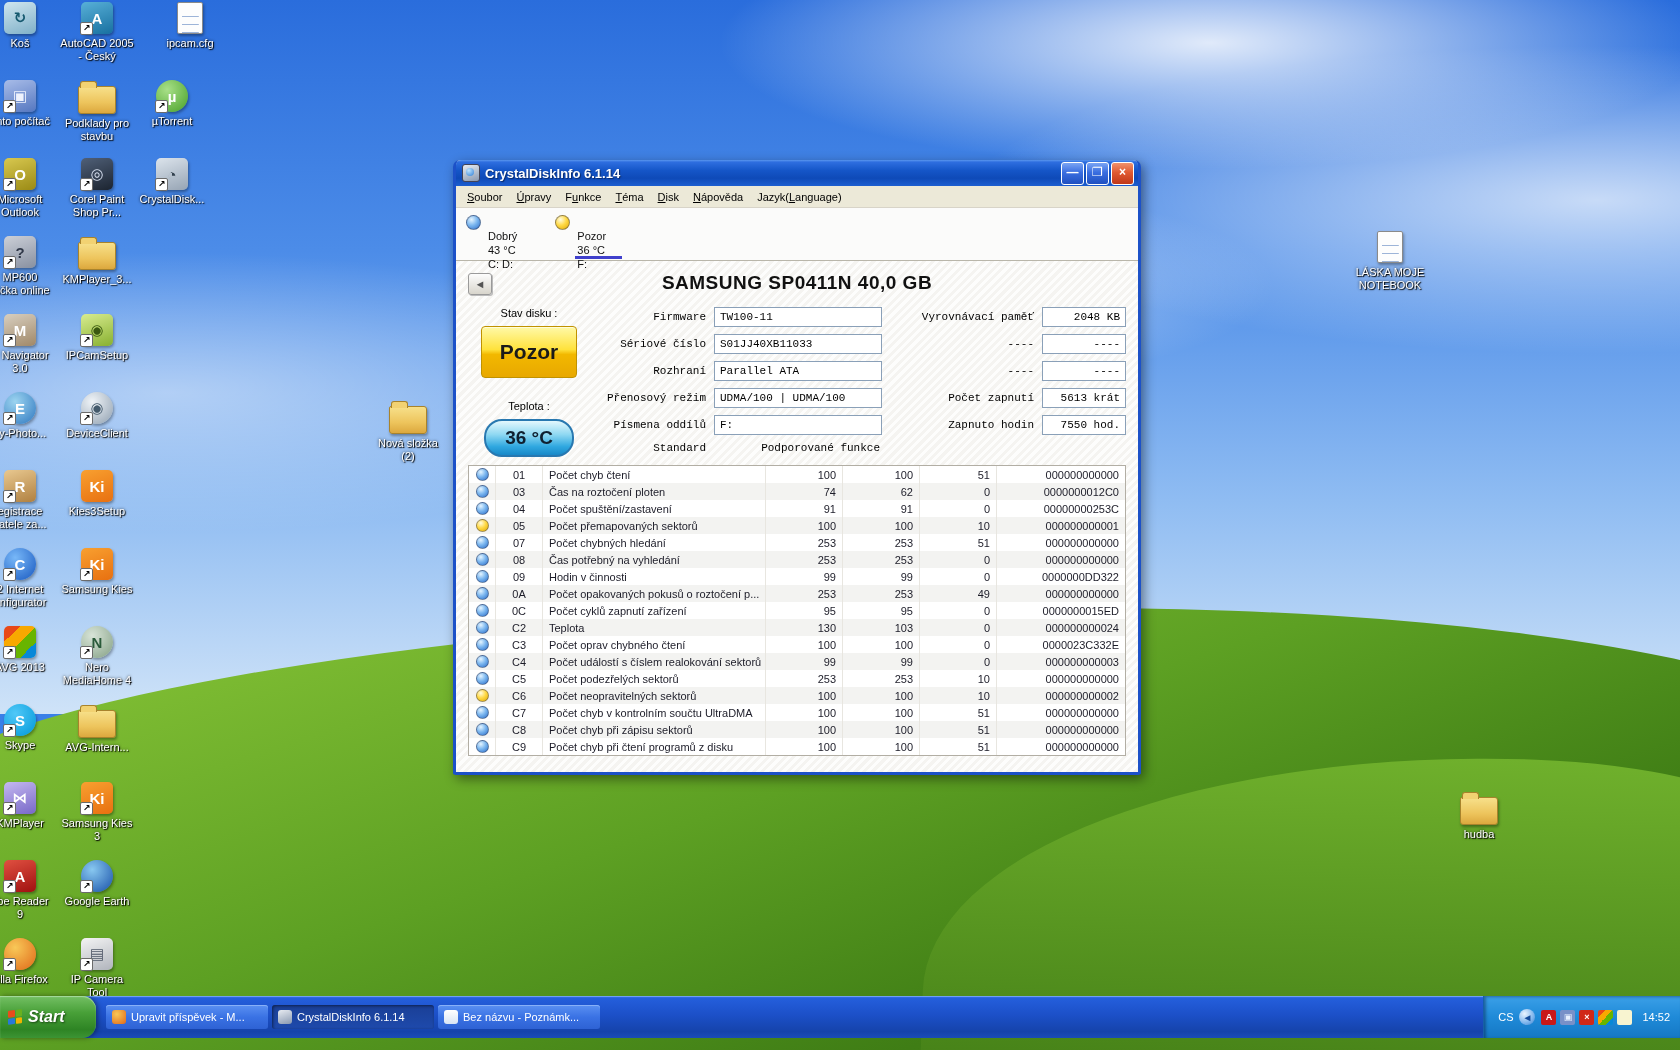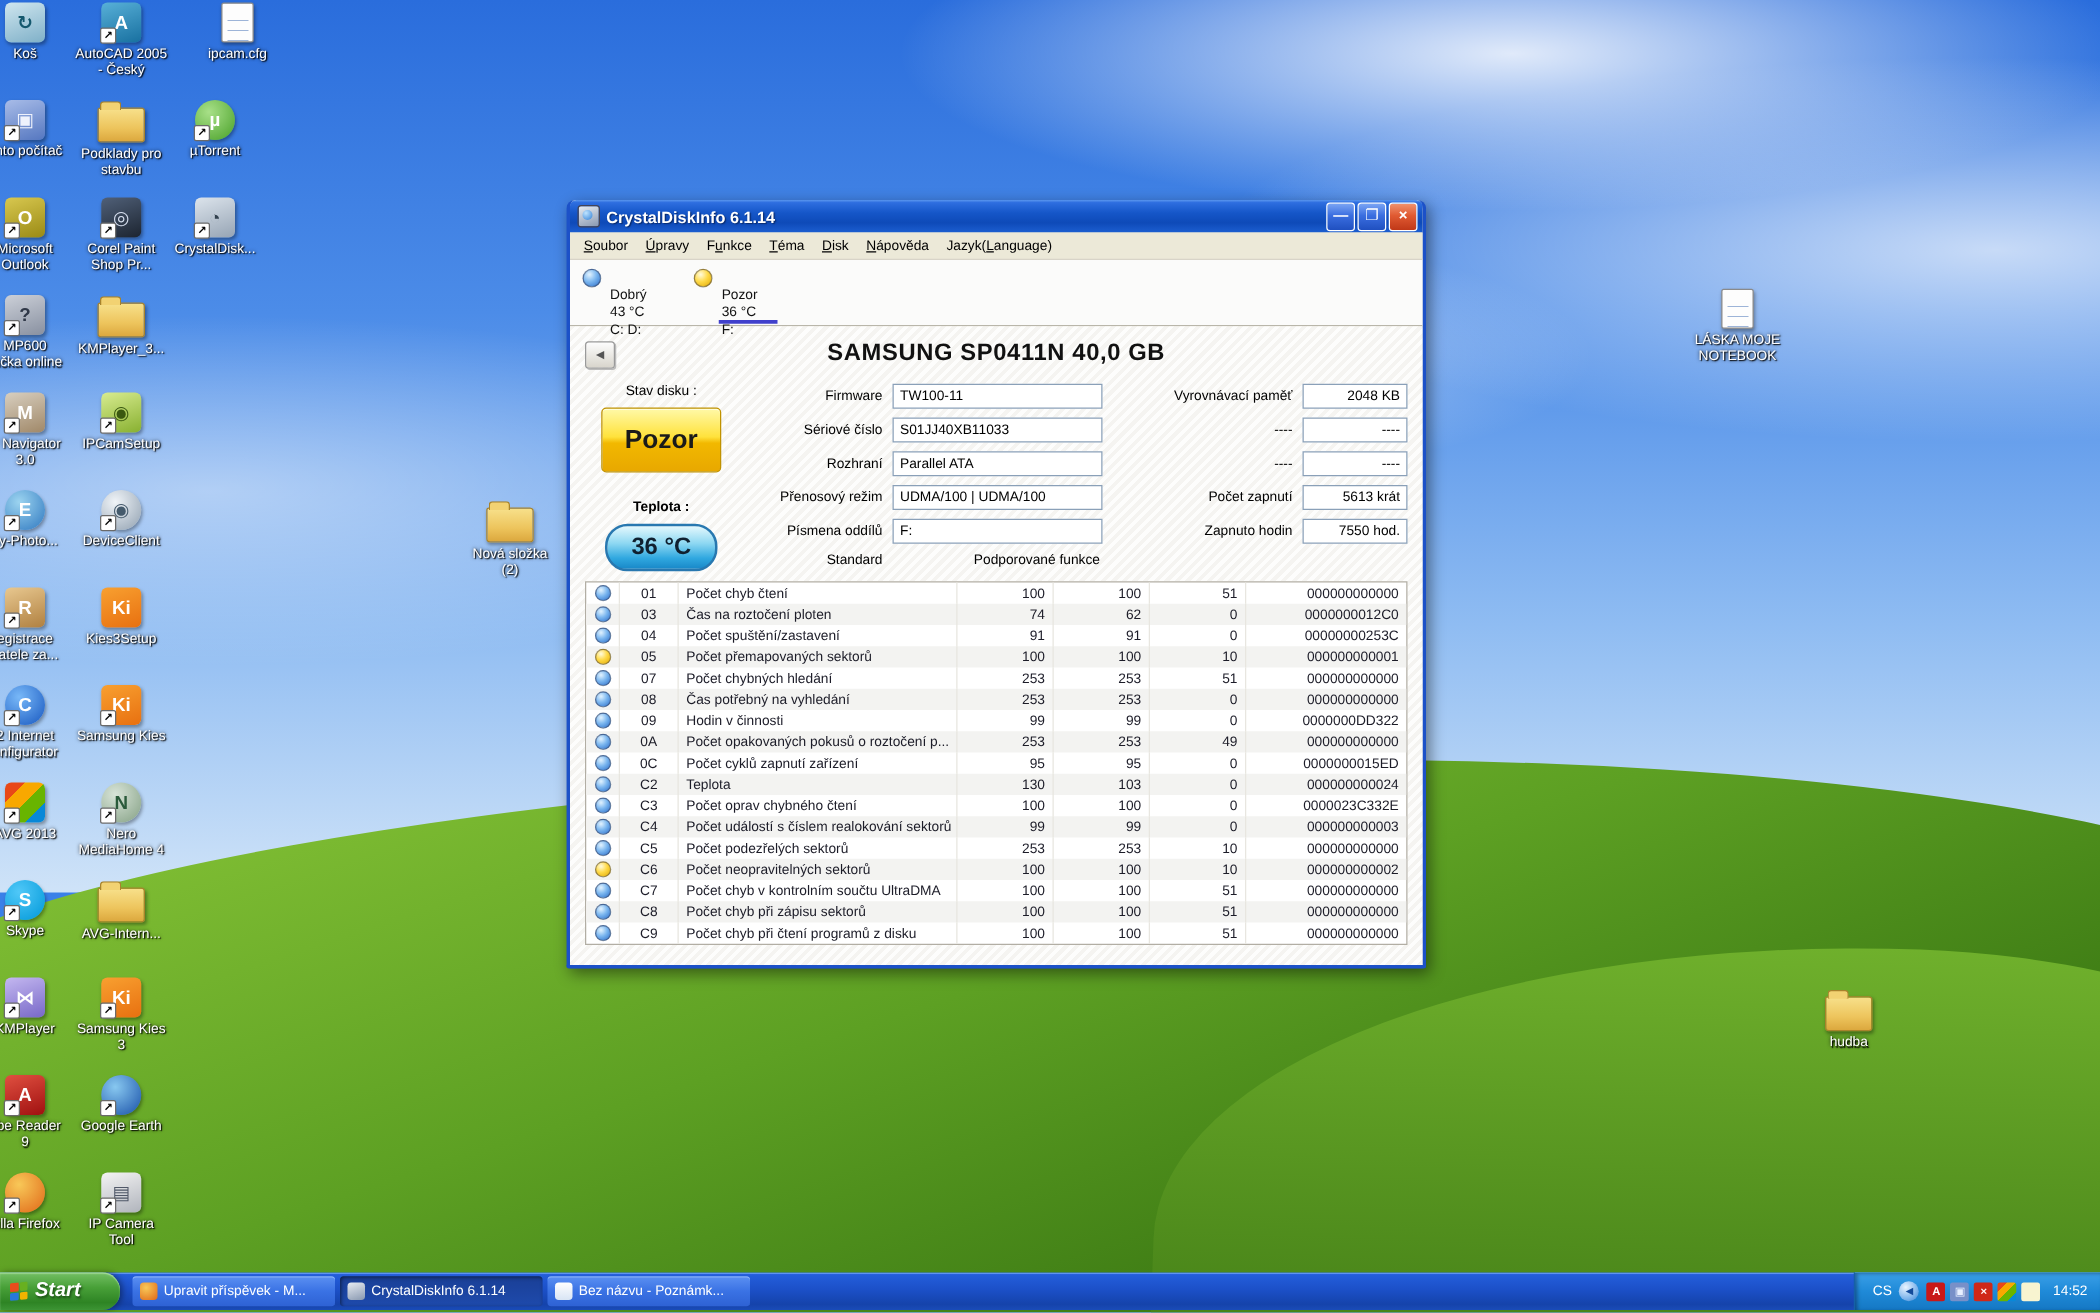--- a/index.html
+++ b/index.html
@@ -73,26 +73,26 @@
     background:linear-gradient(180deg,#fdfdfd,#d8d5cc);font-size:11px;color:#555;
     display:flex;align-items:center;justify-content:center;box-shadow:1px 1px 0 #bbb;}
   .model{text-align:center;font-size:19px;font-weight:bold;color:#111;padding-top:3px;letter-spacing:.5px;}
   .main{display:flex;}
   .leftcol{width:122px;text-align:center;padding-top:2px;}
   .leftcol .cap{font-size:11px;color:#000;}
   .healthbtn{margin:7px auto 0 auto;width:94px;height:50px;border:1px solid #c09200;border-radius:4px;
     background:linear-gradient(180deg,#fff9a8 0%,#ffe23c 45%,#f2b800 55%,#e8a800 100%);
     font-size:21px;font-weight:bold;color:#1a1a1a;display:flex;align-items:center;justify-content:center;
     box-shadow:inset 0 1px 0 #fffdd8;}
-  .tempcap{margin-top:22px;font-weight:bold;}
+  .tempcap{margin-top:22px;}
   .tempbtn{margin:7px auto 0 auto;width:86px;height:34px;border:2px solid #2878b0;border-radius:18px;
     background:linear-gradient(180deg,#e4f8fd 0%,#8ed8f2 40%,#30a8e0 75%,#1888c8 100%);
     font-size:19px;font-weight:bold;color:#102030;display:flex;align-items:center;justify-content:center;}
   .fields{flex:1;display:grid;grid-template-columns:118px 168px 148px 1fr;column-gap:6px;row-gap:7px;
-    align-content:start;padding-top:2px;}
+    align-content:start;padding-top:2px;font-family:Liberation Mono, monospace;}
   .flabel{font-size:11px;color:#000;text-align:right;align-self:center;padding-right:2px;white-space:nowrap;}
   .fbox{height:18px;border:1px solid #8aa0b8;background:#fff;font-size:11px;color:#000;
     display:flex;align-items:center;padding:0 5px;white-space:nowrap;overflow:hidden;}
   .fbox.right{justify-content:flex-end;}
   .fbox.wide{grid-column:2/5;}
 
   .smart{margin-top:8px;border:1px solid #b2aea4;background:#fff;}
   .thead{display:flex;height:19px;background:linear-gradient(180deg,#fefefe,#ece9e2);
     border-bottom:1px solid #c8c4ba;font-size:11px;color:#222;}
   .thead .c{border-right:1px solid #cfcbc1;display:flex;align-items:center;padding:0 6px;}
@@ -100,21 +100,21 @@
   .trow:nth-child(even){background:#f3f3f1;}
   .trow .c{border-right:1px solid #e8e6e0;display:flex;align-items:center;padding:0 6px;overflow:hidden;white-space:nowrap;}
   .c.w-orb{width:26px;justify-content:center;padding:0;}
   .c.w-id{width:34px;justify-content:center;}
   .c.w-name{flex:1;}
   .c.w-num{width:64px;justify-content:flex-end;}
   .c.w-raw{width:116px;justify-content:flex-end;border-right:none;}
   .trow .orb{width:11px;height:11px;}
 
   
-  .taskbar{position:absolute;left:0;bottom:2px;width:100%;height:30px;display:flex;align-items:stretch;
+  .taskbar{position:absolute;left:0;bottom:12px;width:100%;height:42px;display:flex;align-items:stretch;
     background:linear-gradient(180deg,#3c78e8 0%,#245edb 6%,#1c50c8 45%,#1543ab 85%,#1a4cb8 100%);
     box-shadow:inset 0 1px 0 #6fa0f4;}
   .startbtn{width:88px;display:flex;align-items:center;gap:6px;padding-left:8px;
     background:linear-gradient(180deg,#74c064 0%,#48a038 40%,#2e8424 80%,#3c9434 100%);
     border-radius:0 14px 14px 0;box-shadow:2px 0 5px rgba(0,0,0,.4),inset 0 1px 1px #a8dca0;
     color:#fff;font-size:16px;font-weight:bold;font-style:italic;text-shadow:1px 1px 2px #1a4a14;}
   .flag{width:14px;height:14px;display:grid;grid-template-columns:1fr 1fr;grid-template-rows:1fr 1fr;gap:1px;transform:skewY(-6deg);}
   .flag i{border-radius:1px;}
   .tasks{flex:1;display:flex;align-items:center;gap:4px;padding-left:10px;}
   .taskbtn{width:150px;height:24px;border-radius:3px;display:flex;align-items:center;gap:5px;padding:0 6px;

